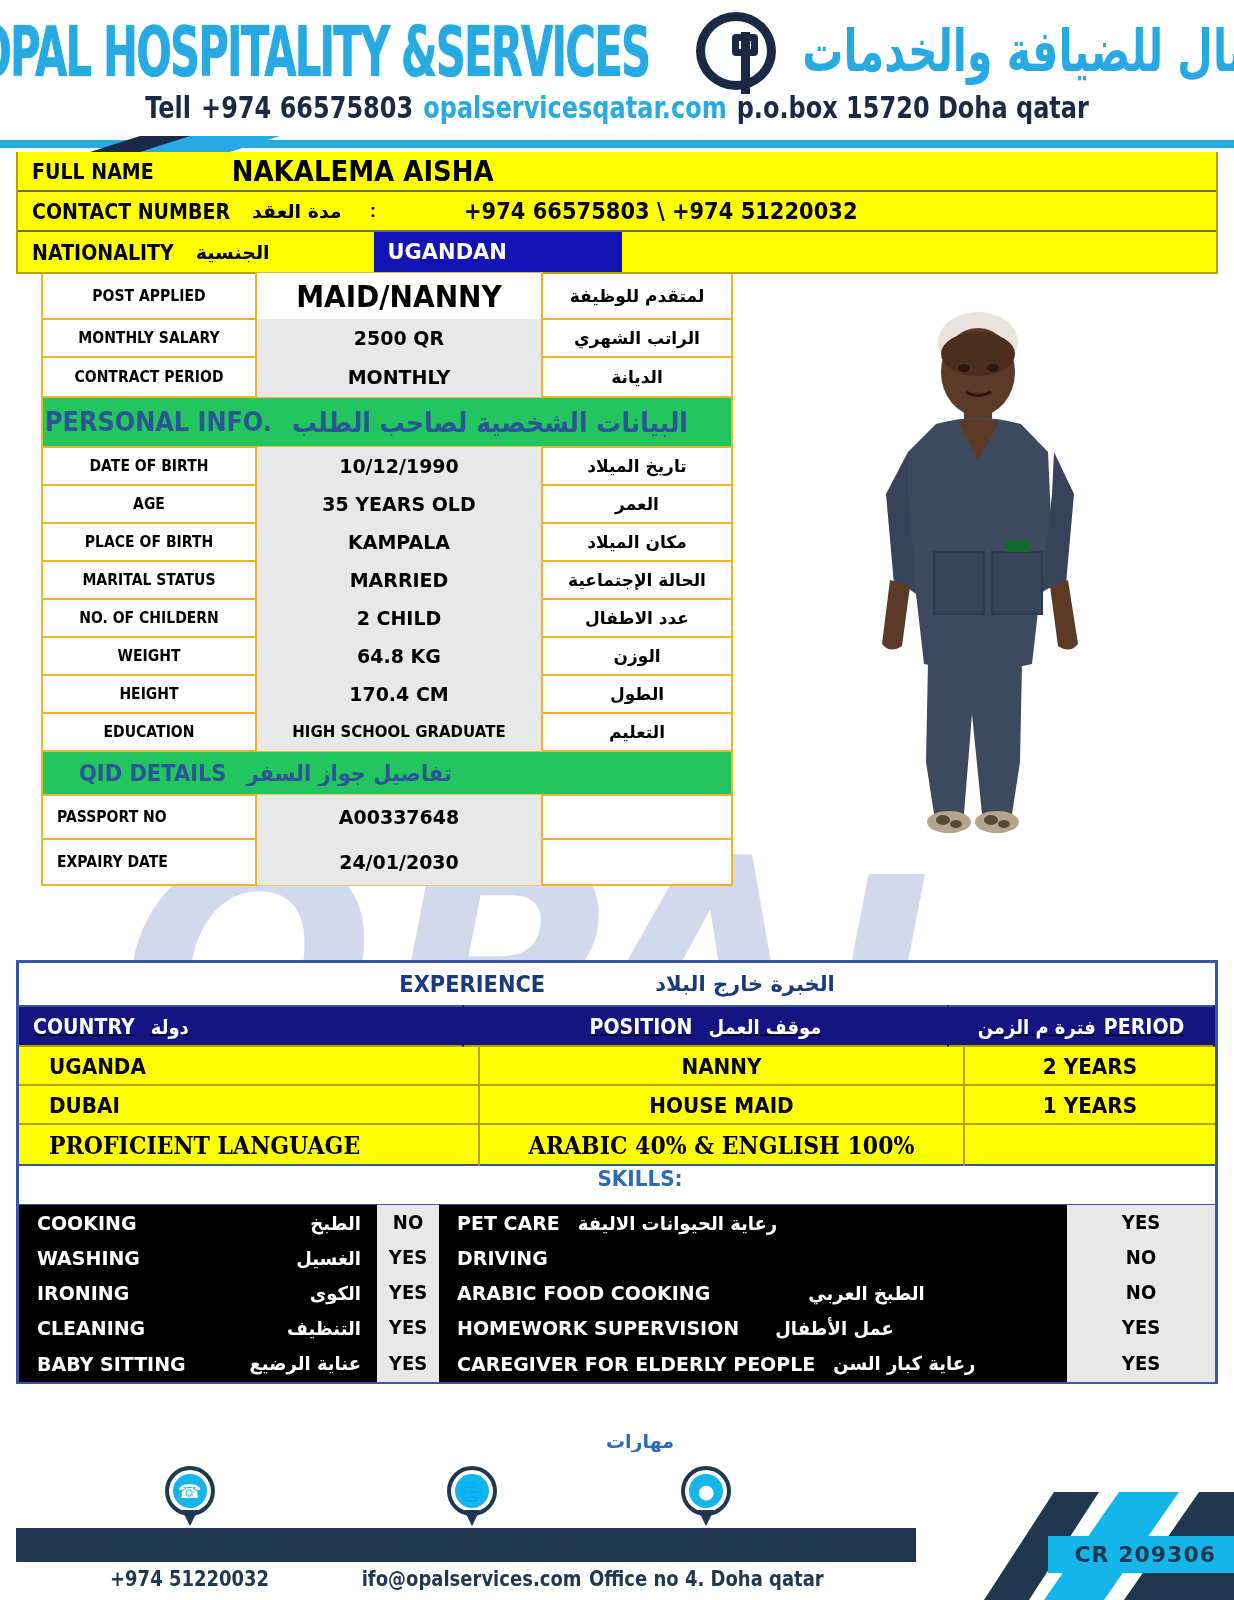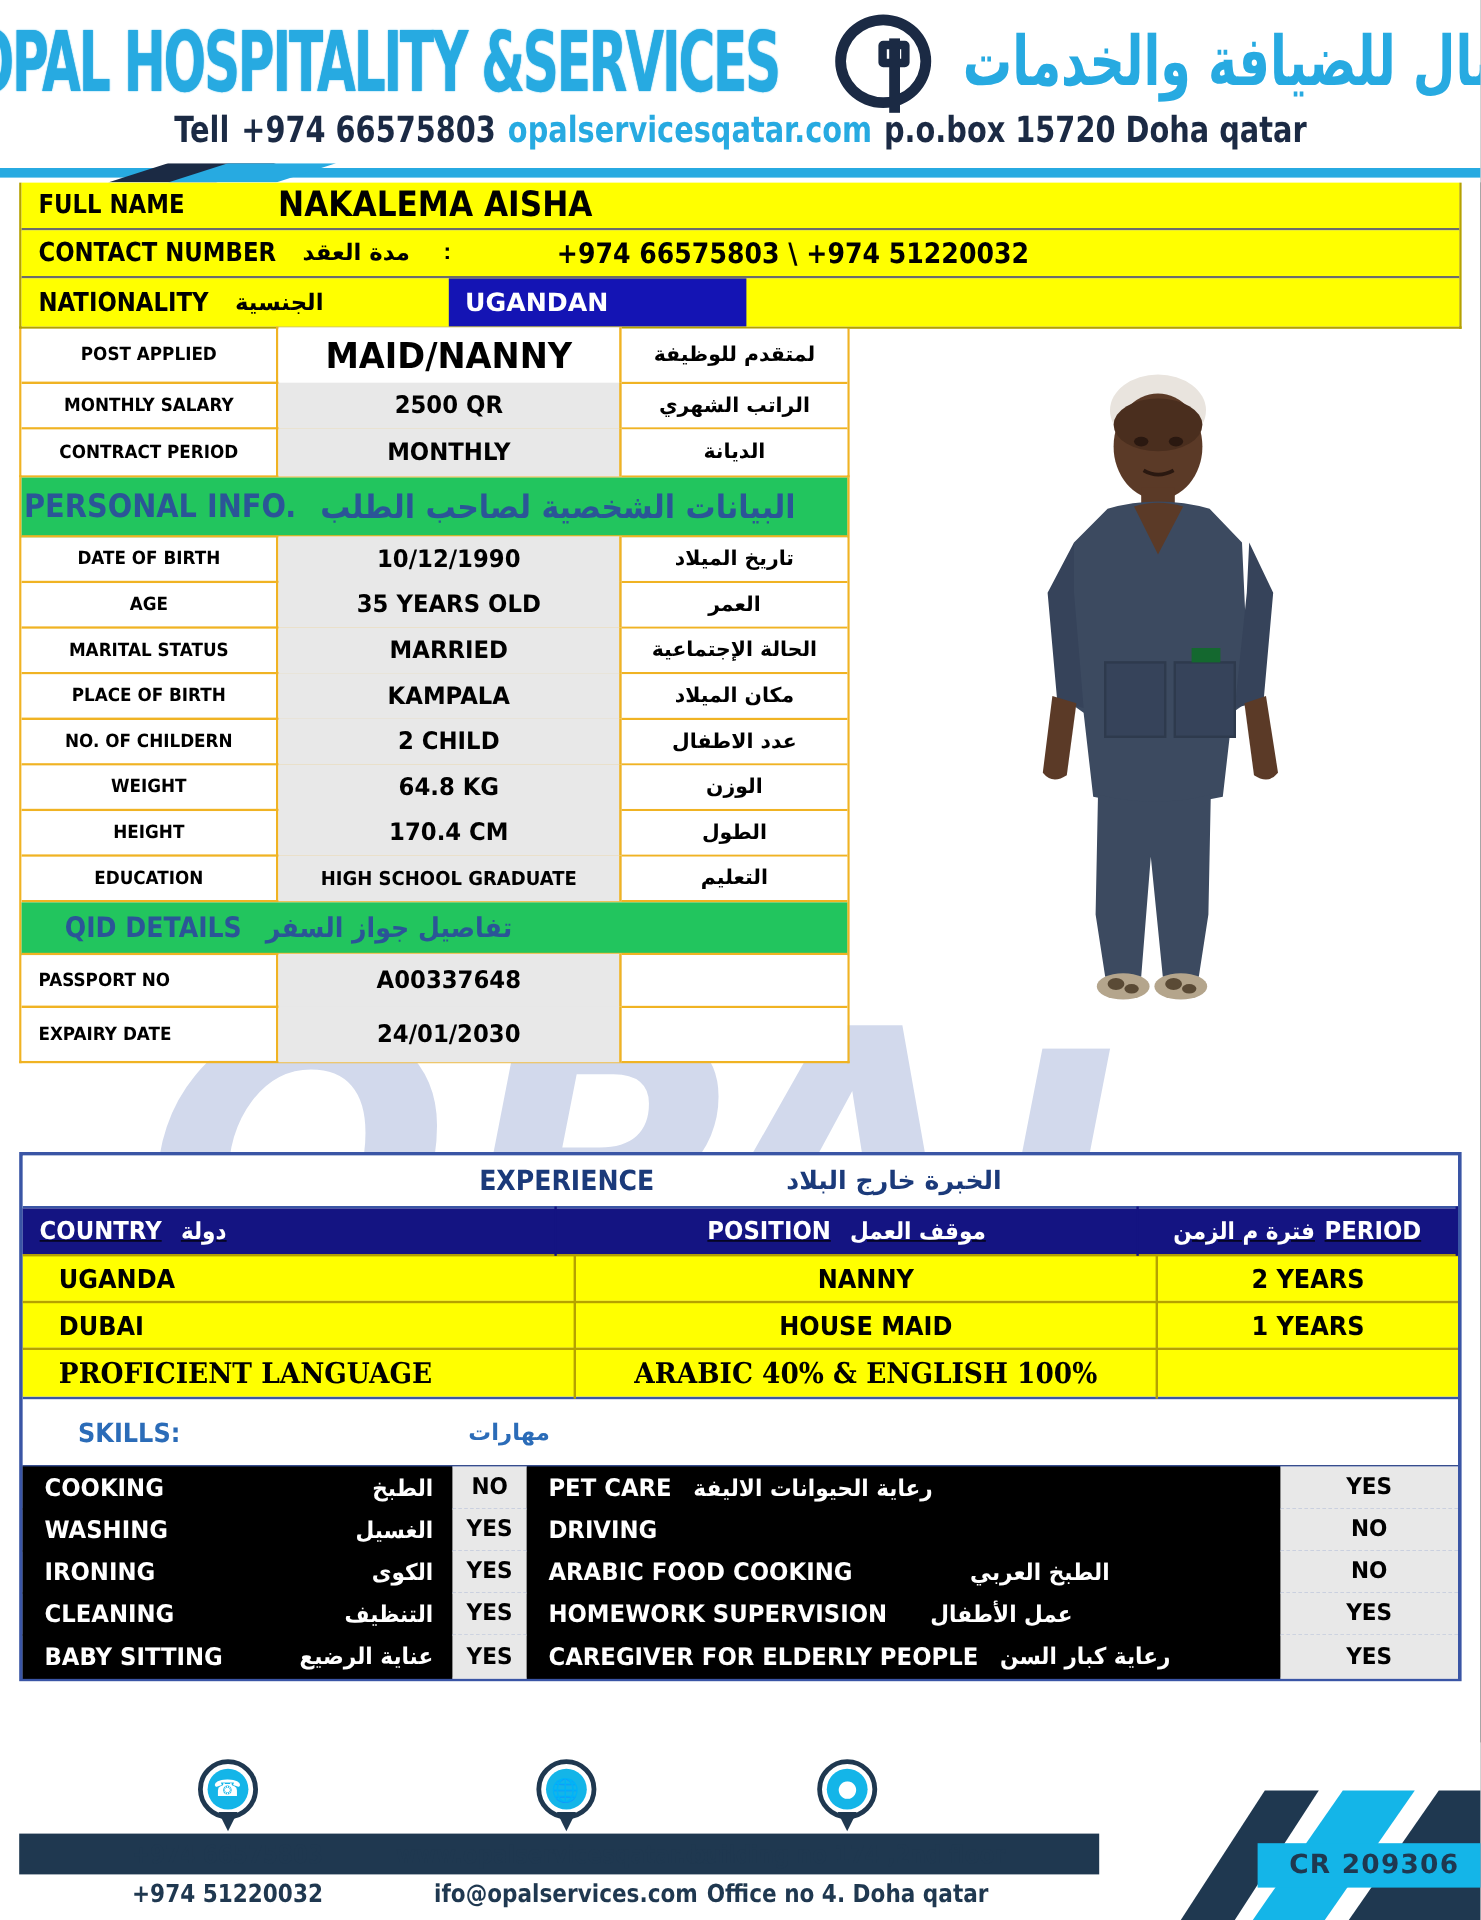--- a/index.html
+++ b/index.html
@@ -156,21 +156,21 @@
     font-size: 21px; font-weight: 700;
     padding: 5px 14px 5px 14px;
     margin-left: 104px;
     height: 40px;
     display: flex; align-items: center;
     min-width: 248px;
     transform: translateY(0);
   }
 
   
-  .midzone { display: flex; }
+  .midzone { display: flex; margin-left: 25px; }
   .infocol { width: 692px; flex: 0 0 692px; }
   .igrid { border: 2px solid #f0b323; border-top: none; }
   .irow {
     display: flex;
     border-bottom: 2px solid #f0b323;
     min-height: 38px;
     background: #fff;
   }
   .irow:last-child { border-bottom: none; }
   .c1 {
@@ -283,23 +283,23 @@
   .ec.col-position { width: 485px; flex: 0 0 485px; justify-content: center; }
   .ec.col-period { flex: 1 1 auto; justify-content: center; border-right: none; }
   .exp-row.lang .ec {
     font-family: "DejaVu Serif", serif;
     font-size: 22px;
   }
   .exp-row.lang { height: 41px; text-align: right; }
 
   .skills-head {
     display: flex; align-items: center;
-    height: 57px; background: #fff;
+    height: 40px; background: #fff;
     border-top: 2px solid #3a55a5;
-    padding-left: 46px; gap: 240px;
+    padding-left: 46px; gap: 240px; flex-direction: column;
   }
   .skills-head .en {
     font-family: "DejaVu Sans", sans-serif;
     font-size: 20px; font-weight: 700; color: #2b6cb8;
     transform: scaleY(1.1);
   }
   .skills-head .ar {
     font-family: "DejaVu Sans", sans-serif;
     font-size: 19px; font-weight: 700; color: #2b6cb8;
     direction: rtl;
@@ -475,28 +475,28 @@
             <div class="c1">DATE OF BIRTH</div>
             <div class="c2">10/12/1990</div>
             <div class="c3">تاريخ الميلاد</div>
           </div>
           <div class="irow">
             <div class="c1">AGE</div>
             <div class="c2">35 YEARS OLD</div>
             <div class="c3">العمر</div>
           </div>
           <div class="irow">
+            <div class="c1">PLACE OF BIRTH</div>
+            <div class="c2">KAMPALA</div>
+            <div class="c3">مكان الميلاد</div>
+          </div>
+          <div class="irow">
             <div class="c1">MARITAL STATUS</div>
             <div class="c2">MARRIED</div>
             <div class="c3">الحالة الإجتماعية</div>
-          </div>
-          <div class="irow">
-            <div class="c1">PLACE OF BIRTH</div>
-            <div class="c2">KAMPALA</div>
-            <div class="c3">مكان الميلاد</div>
           </div>
           <div class="irow">
             <div class="c1">NO. OF CHILDERN</div>
             <div class="c2">2 CHILD</div>
             <div class="c3">عدد الاطفال</div>
           </div>
           <div class="irow">
             <div class="c1">WEIGHT</div>
             <div class="c2">64.8 KG</div>
             <div class="c3">الوزن</div>

